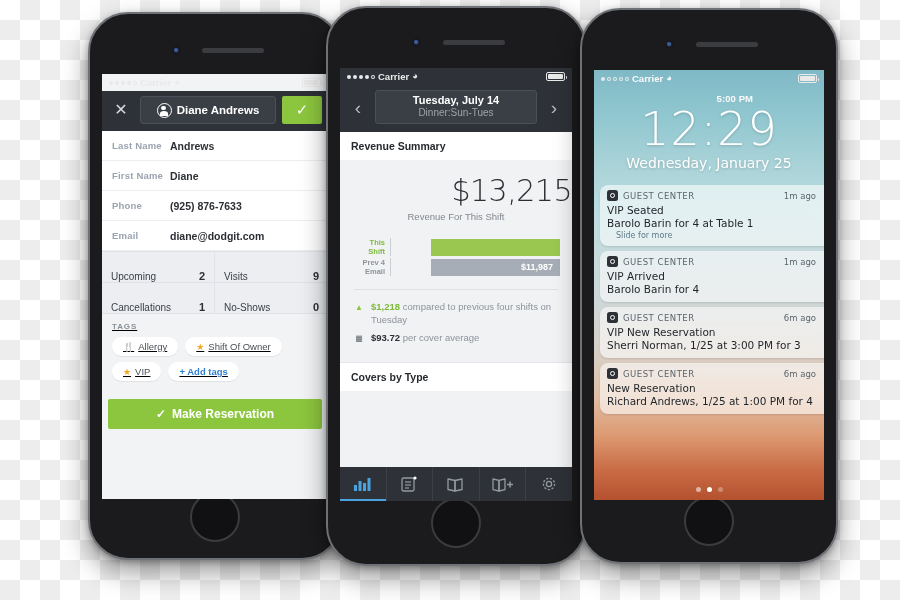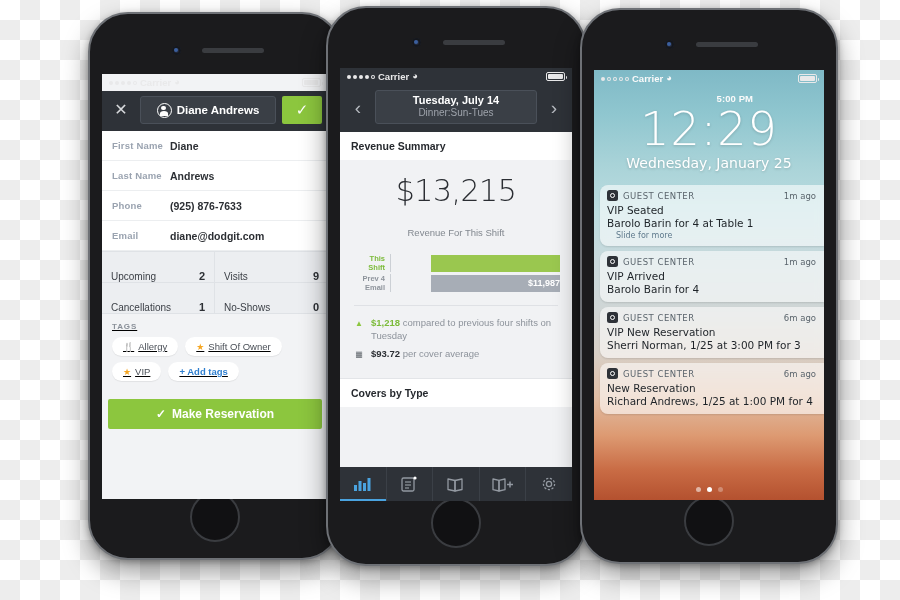--- a/index.html
+++ b/index.html
@@ -120,32 +120,32 @@
 
   .p2-nav{background:#2e3238;display:flex;align-items:center;padding:5px 5px 8px;gap:4px;}
   .p2-arrow{width:26px;flex:0 0 auto;text-align:center;color:#b5b9bf;font-size:19px;font-weight:300;line-height:1;}
   .p2-datepill{flex:1;background:#3a3f46;border:1px solid #4a5059;border-radius:3px;padding:3px 0 4px;text-align:center;}
   .p2-datepill .d1{color:#fff;font-size:11px;font-weight:bold;line-height:13px;}
   .p2-datepill .d2{color:#9ea3ab;font-size:10px;line-height:12px;}
 
   .p2-card{background:#eab308;flex:1;overflow:hidden;display:flex;flex-direction:column;}
   .p2-cardhdr{font-size:10.5px;font-weight:bold;color:#26292e;padding:8px 11px 8px;background:#fff;}
   .p2-panel{background:#f1f2f4;padding:14px 0 10px;}
-  .p2-big{text-align:center;font-size:30px;color:#2b2e33;font-weight:300;letter-spacing:-.5px;line-height:34px;
+  .p2-big{text-align:right;font-size:30px;color:#2b2e33;font-weight:300;letter-spacing:-.5px;line-height:34px;
     font-family:"DejaVu Sans", sans-serif;}
-  .p2-sub{text-align:center;font-size:9.5px;color:#82888f;margin-top:19px;}
+  .p2-sub{text-align:center;font-size:9.5px;color:#82888f;margin-top:3px;}
 
   .p2-bars{margin:16px 12px 0;}
   .p2-barrow{display:flex;align-items:stretch;margin-bottom:2px;}
   .p2-barlab{width:33px;flex:0 0 auto;text-align:right;padding-right:5px;font-size:7.5px;font-weight:bold;line-height:9px;
     display:flex;flex-direction:column;justify-content:center;}
   .p2-barlab.green{color:#7cbb3a;}
   .p2-barlab.grey{color:#8d939b;}
   .p2-bartrack{flex:1;border-left:1px solid #ccd0d5;display:flex;align-items:center;}
-  .p2-bar{height:17px;display:flex;align-items:center;justify-content:flex-end;
+  .p2-bar{height:17px;display:flex;align-items:center;justify-content:flex-end;padding-right:7px;
     box-sizing:border-box;font-size:9px;font-weight:bold;color:#fff;margin-left:40px;}
   .p2-bar.green{background:#9ac74f;}
   .p2-bar.grey{background:#a7adb6;}
 
   .p2-hr{height:1px;background:#dfe1e5;margin:13px 14px 11px;}
   .p2-note{display:flex;gap:7px;padding:0 14px 6px;font-size:9.5px;color:#8d939b;line-height:12.5px;}
   .p2-note .ic{flex:0 0 auto;width:10px;text-align:center;font-size:8px;padding-top:1px;}
   .p2-note .ic.up{color:#8cc63e;}
   .p2-note .ic.rc{color:#5c6268;}
   .p2-note b{color:#6d7278;}
@@ -235,26 +235,26 @@
         <div class="p1-close">✕</div>
         <div class="p1-namepill">
           <span class="p1-avatar"></span>
           <span>Diane Andrews</span>
         </div>
         <div class="p1-ok">✓</div>
       </div>
 
       <div class="p1-body">
         <div class="field">
+          <span class="lab">Last Name</span>
+          <span class="val">Andrews</span>
+        </div>
+        <div class="field">
           <span class="lab">First Name</span>
           <span class="val">Diane</span>
-        </div>
-        <div class="field">
-          <span class="lab">Last Name</span>
-          <span class="val">Andrews</span>
         </div>
         <div class="field">
           <span class="lab">Phone</span>
           <span class="val">(925) 876-7633</span>
         </div>
         <div class="field">
           <span class="lab">Email</span>
           <span class="val">diane@dodgit.com</span>
         </div>
       </div>

